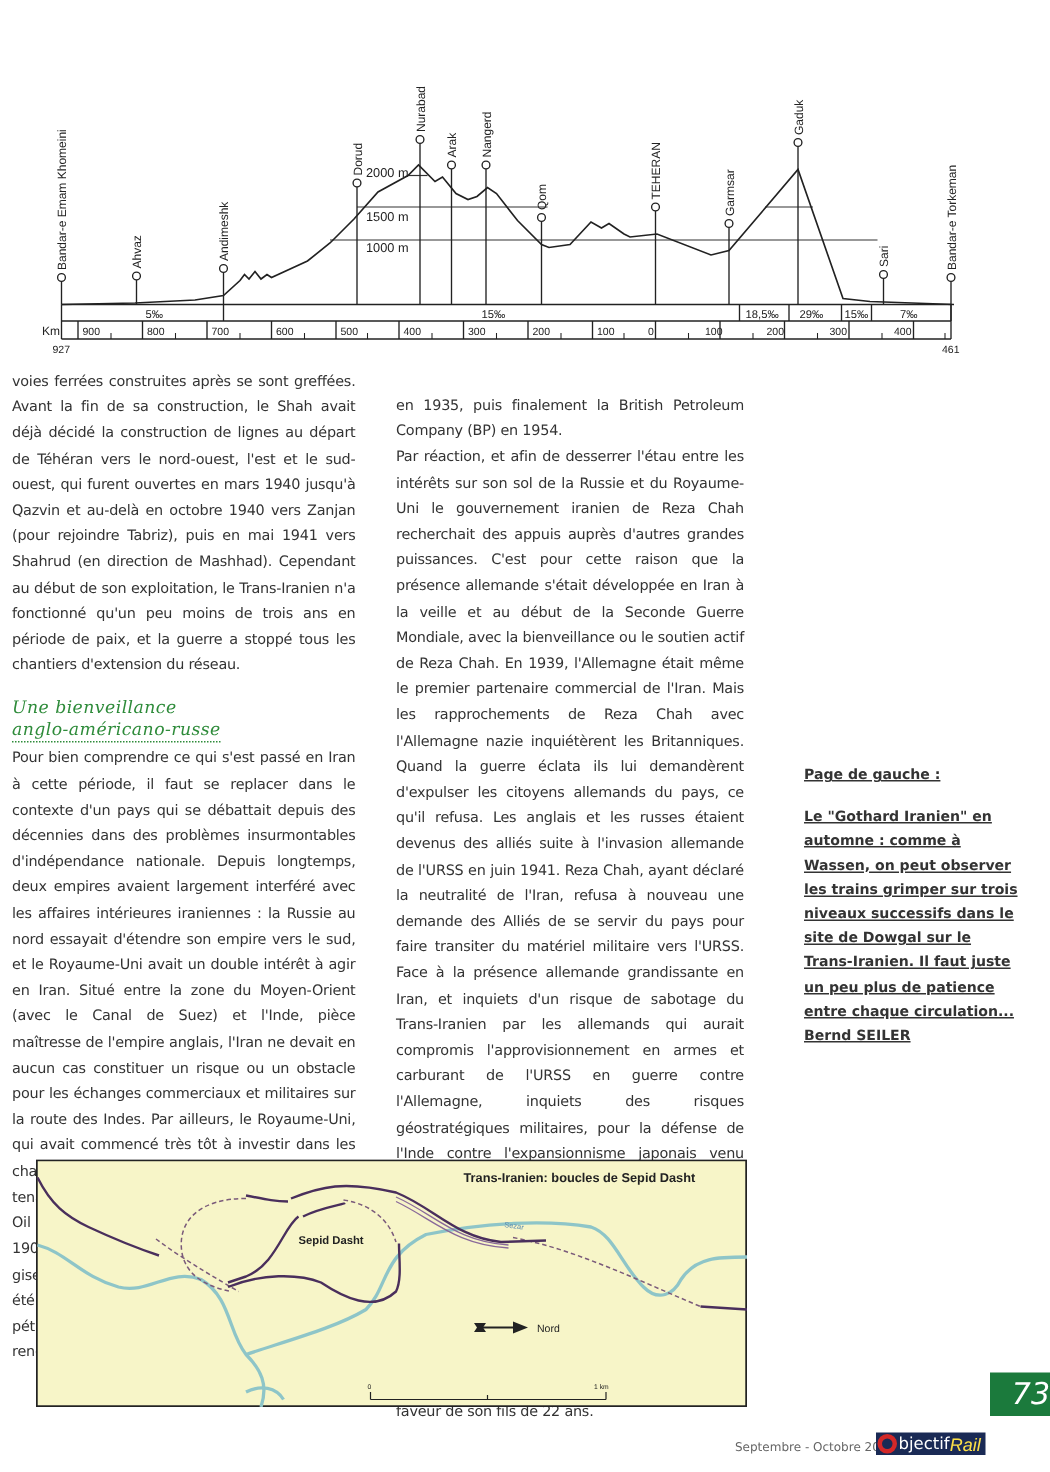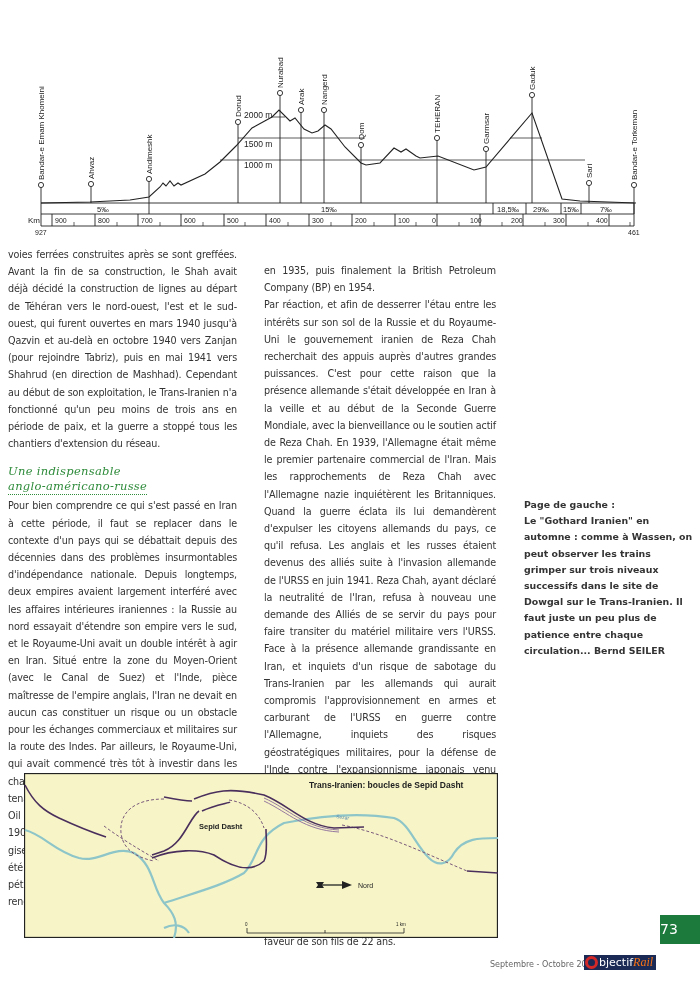--- a/index.html
+++ b/index.html
@@ -7,29 +7,29 @@
   #profile { position:absolute; left:0; top:0; width:700px; height:245px; }
   #profile text { font-family:"Liberation Sans", sans-serif; fill:#222; }
   .col { position:absolute; font-family:"DejaVu Sans", sans-serif; font-size:9.6px; line-height:17.2px; color:#333; text-align:justify; letter-spacing:-0.15px; }
   .col p { margin:0; }
   #col1 { left:8px; top:246px; width:229px; }
   #col2 { left:264px; top:246px; width:232px;margin-top:16px; }
   .section-heading { font-family:"DejaVu Serif", serif; font-style:italic; color:#2e8b3a; font-size:11.5px; line-height:15px; margin:12px 0 2px 0; letter-spacing:0.3px; }
   .section-heading span { display:block; }
   .section-heading .l2 { border-bottom:1px dotted #2e8b3a; display:inline-block; }
   #caption { position:absolute; left:524px; top:497px; width:170px; font-family:"DejaVu Sans", sans-serif; font-size:9.4px; line-height:16.2px; color:#333; font-weight:bold; }
-  #caption p { margin:0; }
+  #caption p { margin:12px;text-decoration:underline; }
   #mapsvg { position:absolute; left:24px; top:773px; width:474px; height:165px; }
-  #page-num { position:absolute; left:660px; top:915px; width:40px; height:29px; background:#1b7a3c; color:#fff; font-family:"DejaVu Sans", sans-serif; font-size:14px; text-align:left; line-height:29px; }
+  #page-num { position:absolute; left:660px; top:915px; width:40px; height:29px; background:#1b7a3c; color:#fff; font-family:"DejaVu Sans", sans-serif; font-style:italic; font-size:20px; text-align:right; line-height:29px; }
   #footer-date { position:absolute; left:490px; top:960px; font-family:"DejaVu Sans", sans-serif; font-size:8px; color:#666; }
   #logo { position:absolute; left:584px; top:955px; height:15px; display:flex; align-items:center; background:#1a2a55; padding:0 3px 0 0; }
   #logo .o { display:inline-block; width:13px; height:13px; border-radius:50%; background:#d32828; margin:0 1px 0 1px; position:relative; }
   #logo .o::after { content:""; position:absolute; left:3px; top:3px; width:7px; height:7px; border-radius:50%; background:#1a2a55; }
   #logo .t1 { font-family:"DejaVu Sans", sans-serif; font-size:11px; color:#fff; }
-  #logo .t2 { font-family:Liberation Serif, serif; font-style:italic; font-size:12px; color:#f97316; }
+  #logo .t2 { font-family:Liberation Sans, sans-serif; font-style:italic; font-size:12px; color:#fde047; }
 </style>
 </head>
 <body>
 
 <svg id="profile" viewBox="0 0 700 245" xmlns="http://www.w3.org/2000/svg">
 
   <line x1="272" y1="117" x2="285" y2="117" stroke="#333" stroke-width="0.8"></line>
   <line x1="238" y1="138" x2="365" y2="138" stroke="#333" stroke-width="0.8"></line>
   <line x1="220" y1="160" x2="585" y2="160" stroke="#333" stroke-width="0.8"></line>
   <line x1="510" y1="138" x2="542" y2="138" stroke="#333" stroke-width="0.8"></line>
@@ -156,21 +156,21 @@
     <text x="470" y="223">100</text>
     <text x="511" y="223">200</text>
     <text x="553" y="223">300</text>
     <text x="596" y="223">400</text>
   </g>
 </svg>
 
 <div id="col1" class="col">
   <p>voies ferrées construites après se sont greffées. Avant la fin de sa construction, le Shah avait déjà décidé la construction de lignes au départ de Téhéran vers le nord-ouest, l'est et le sud-ouest, qui furent ouvertes en mars 1940 jusqu'à Qazvin et au-delà en octobre 1940 vers Zanjan (pour rejoindre Tabriz), puis en mai 1941 vers Shahrud (en direction de Mashhad). Cependant au début de son exploitation, le Trans-Iranien n'a fonctionné qu'un peu moins de trois ans en période de paix, et la guerre a stoppé tous les chantiers d'extension du réseau.</p>
   <div class="section-heading">
-    <span>Une indispensable</span>
+    <span>Une bienveillance</span>
     <span class="l2">anglo-américano-russe</span>
   </div>
   <p>Pour bien comprendre ce qui s'est passé en Iran à cette période, il faut se replacer dans le contexte d'un pays qui se débattait depuis des décennies dans des problèmes insurmontables d'indépendance nationale. Depuis longtemps, deux empires avaient largement interféré avec les affaires intérieures iraniennes : la Russie au nord essayait d'étendre son empire vers le sud, et le Royaume-Uni avait un double intérêt à agir en Iran. Situé entre la zone du Moyen-Orient (avec le Canal de Suez) et l'Inde, pièce maîtresse de l'empire anglais, l'Iran ne devait en aucun cas constituer un risque ou un obstacle pour les échanges commerciaux et militaires sur la route des Indes. Par ailleurs, le Royaume-Uni, qui avait commencé très tôt à investir dans les champs pétrolifères autour du Golfe Persique, tenait à défendre les intérêts de l'Anglo-Persian Oil Company (APOC), une compagnie fondée en 1909 à la suite de la découverte d'un vaste gisement pétrolier à Masjed Soleiman. L'APOC a été la première société à exploiter les réserves pétrolières du Moyen-Orient. Elle a été renommée Anglo-Iranian Oil Company</p>
 </div>
 
 <div id="col2" class="col">
   <p>en 1935, puis finalement la British Petroleum Company (BP) en 1954.</p>
   <p>Par réaction, et afin de desserrer l'étau entre les intérêts sur son sol de la Russie et du Royaume-Uni le gouvernement iranien de Reza Chah recherchait des appuis auprès d'autres grandes puissances. C'est pour cette raison que la présence allemande s'était développée en Iran à la veille et au début de la Seconde Guerre Mondiale, avec la bienveillance ou le soutien actif de Reza Chah. En 1939, l'Allemagne était même le premier partenaire commercial de l'Iran. Mais les rapprochements de Reza Chah avec l'Allemagne nazie inquiétèrent les Britanniques. Quand la guerre éclata ils lui demandèrent d'expulser les citoyens allemands du pays, ce qu'il refusa. Les anglais et les russes étaient devenus des alliés suite à l'invasion allemande de l'URSS en juin 1941. Reza Chah, ayant déclaré la neutralité de l'Iran, refusa à nouveau une demande des Alliés de se servir du pays pour faire transiter du matériel militaire vers l'URSS. Face à la présence allemande grandissante en Iran, et inquiets d'un risque de sabotage du Trans-Iranien par les allemands qui aurait compromis l'approvisionnement en armes et carburant de l'URSS en guerre contre l'Allemagne, inquiets des risques géostratégiques militaires, pour la défense de l'Inde contre l'expansionnisme japonais venu d'extrême orient, pour le maintien d'une route d'accès sud  pour les anglais pour leur propre source de pétrole iranien indispensable à leur effort de guerre sur les divers théâtres d'opérations, d'un commun accord les russes et les anglais montèrent l'opération "Countenance" qui se traduisit par une Invasion anglo-soviétique de l'Iran le 25 août 1941, puis exigèrent l'éviction des allemands et l'abdication de Reza Chah en faveur de son fils de 22 ans.</p>
 </div>
 

